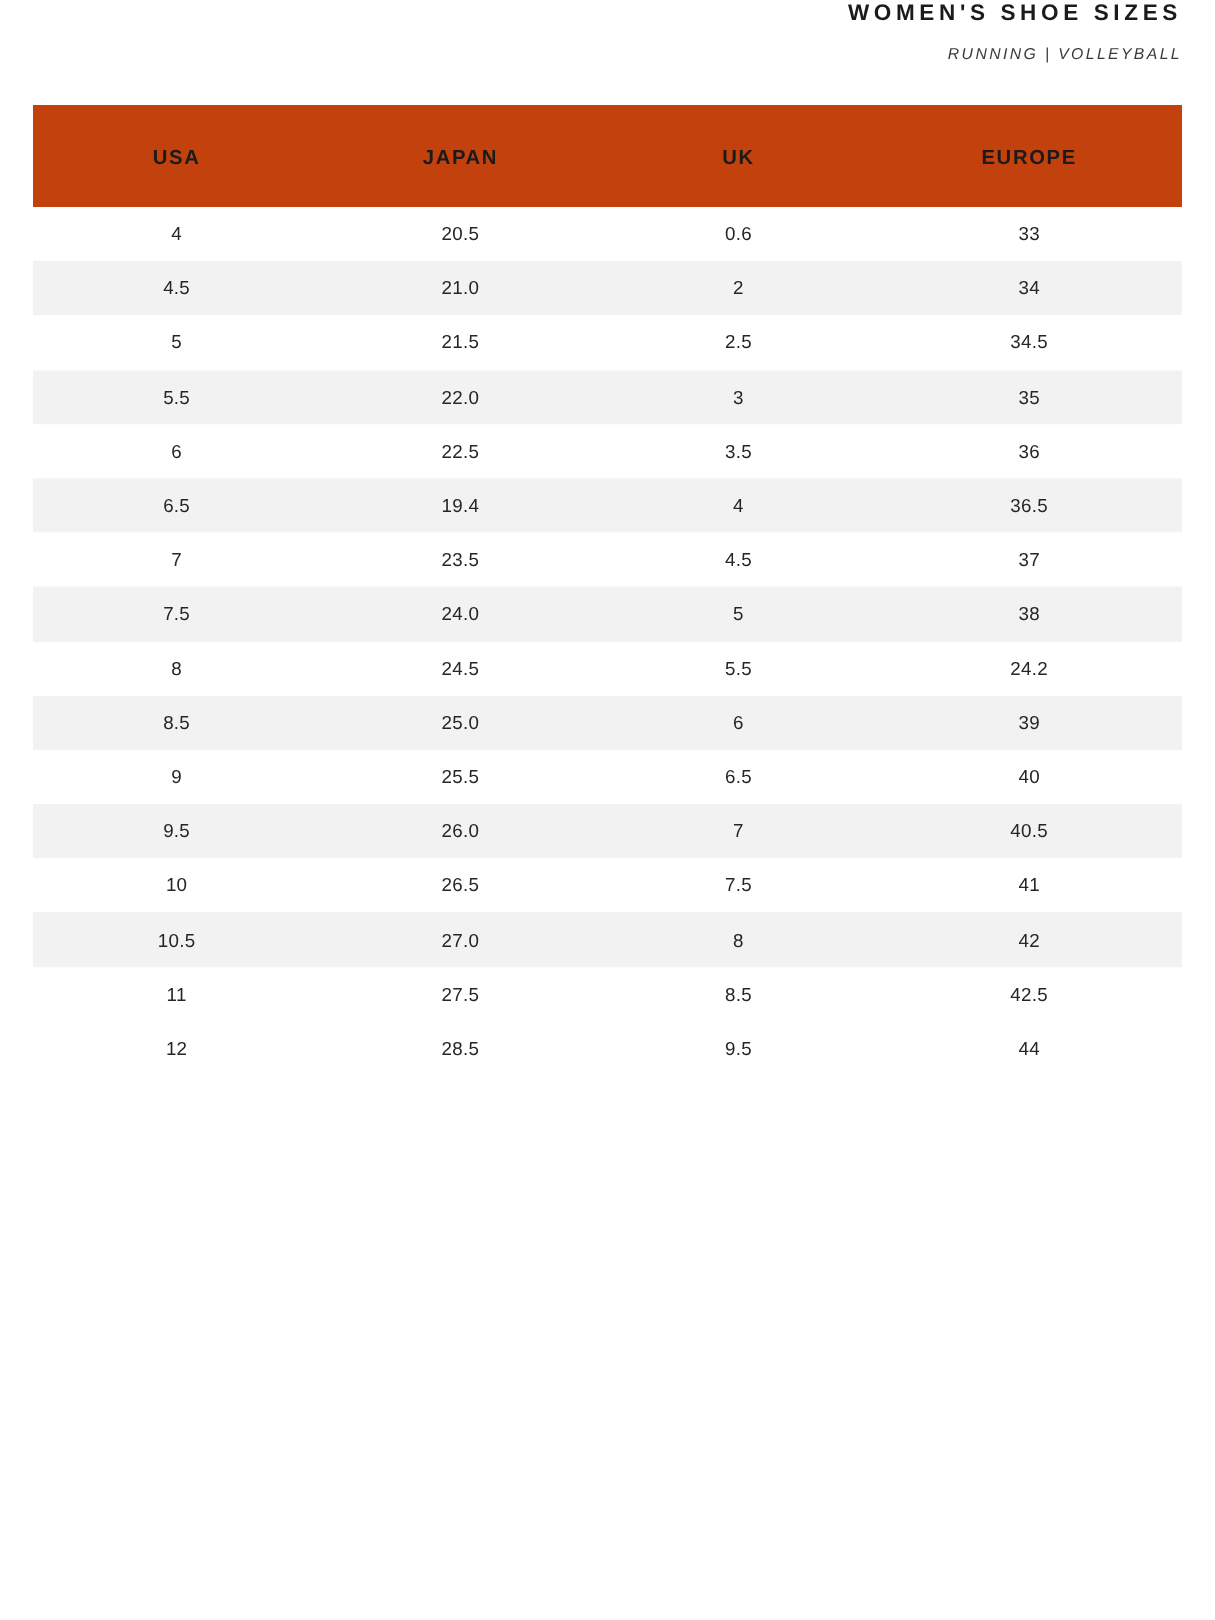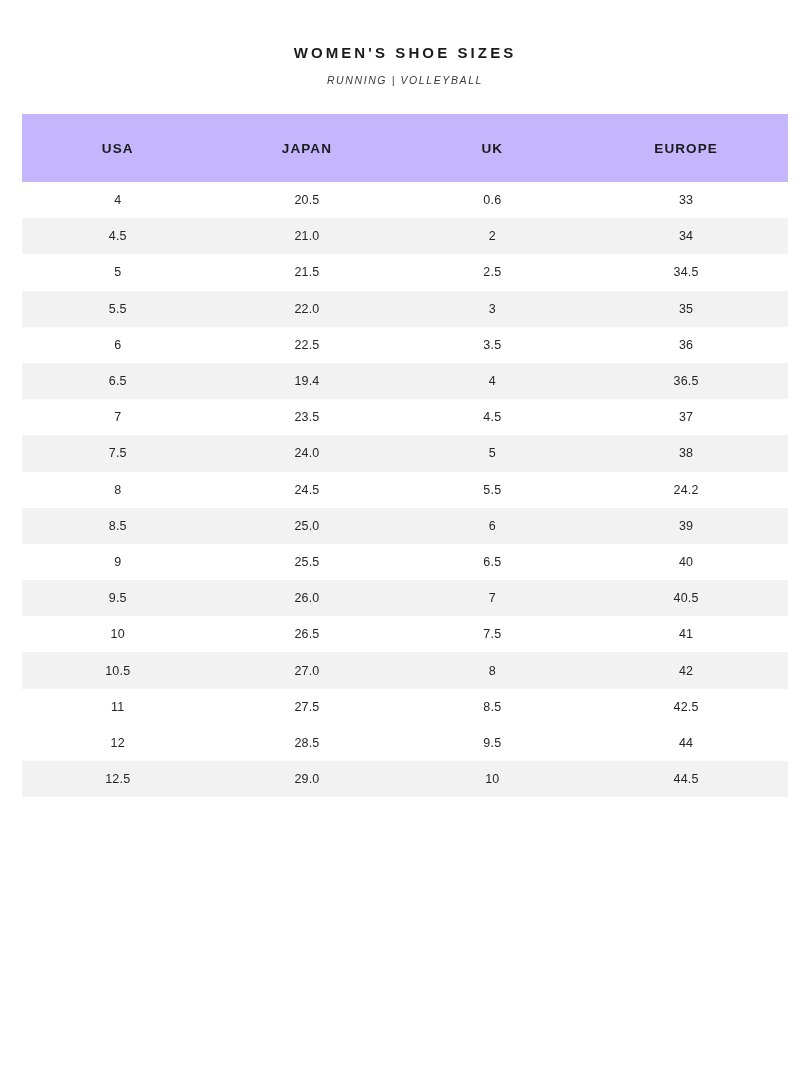--- a/index.html
+++ b/index.html
@@ -15,22 +15,21 @@
     -webkit-font-smoothing: antialiased;
   }
   .page {
     width: 810px;
     height: 1080px;
     position: relative;
     box-sizing: border-box;
     padding: 0 22px;
   }
   .header {
-    text-align: center;
-    padding-top: 44px;
+    text-align: right;
   }
   .title {
     font-size: 15px;
     font-weight: 700;
     letter-spacing: 3.1px;
     color: #1b1b1b;
     margin: 0;
     text-transform: uppercase;
   }
   .subtitle {
@@ -44,21 +43,21 @@
   }
   .table-wrap {
     margin-top: 28px;
   }
   table.size-table {
     width: 100%;
     border-collapse: collapse;
     table-layout: fixed;
   }
   table.size-table thead th {
-    background: #c4b5fd;
+    background: #c2410c;
     height: 66px;
     font-size: 13.5px;
     font-weight: 700;
     letter-spacing: 1.1px;
     color: #1b1b1b;
     text-align: center;
     vertical-align: middle;
     border: 0;
   }
   table.size-table tbody td {
@@ -199,23 +198,17 @@
             <td>27.5</td>
             <td>8.5</td>
             <td>42.5</td>
           </tr>
           <tr class="even">
             <td>12</td>
             <td>28.5</td>
             <td>9.5</td>
             <td>44</td>
           </tr>
-          <tr class="odd">
-            <td>12.5</td>
-            <td>29.0</td>
-            <td>10</td>
-            <td>44.5</td>
-          </tr>
         </tbody>
     </table>
   </div>
 
 </div>
 
 </body></html>

